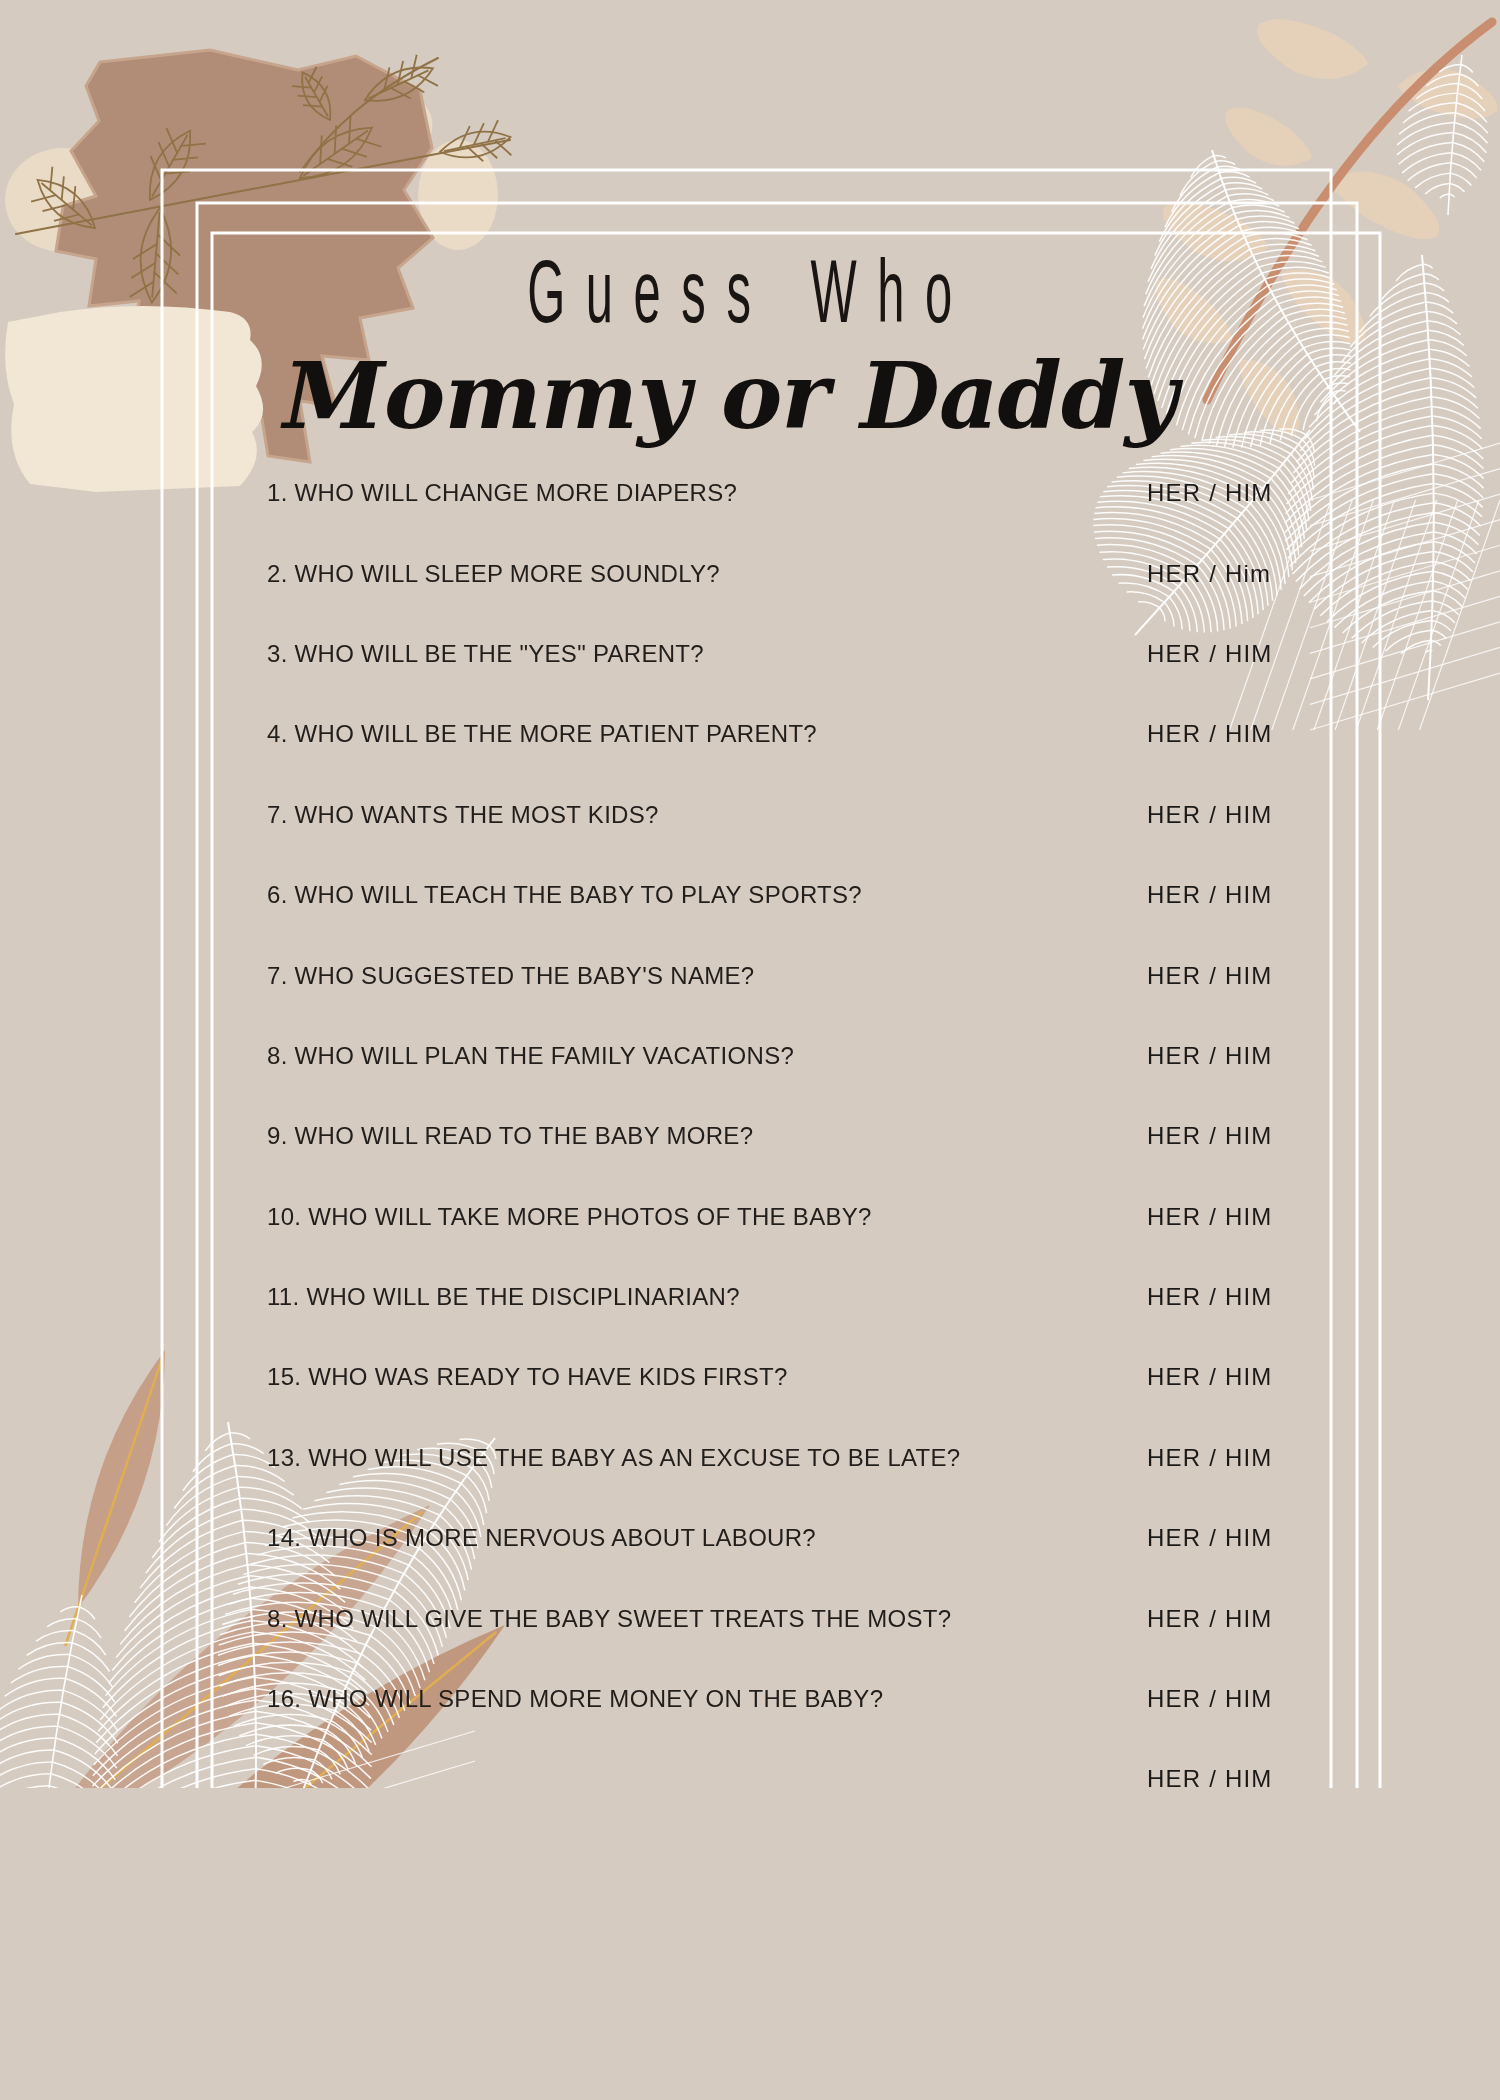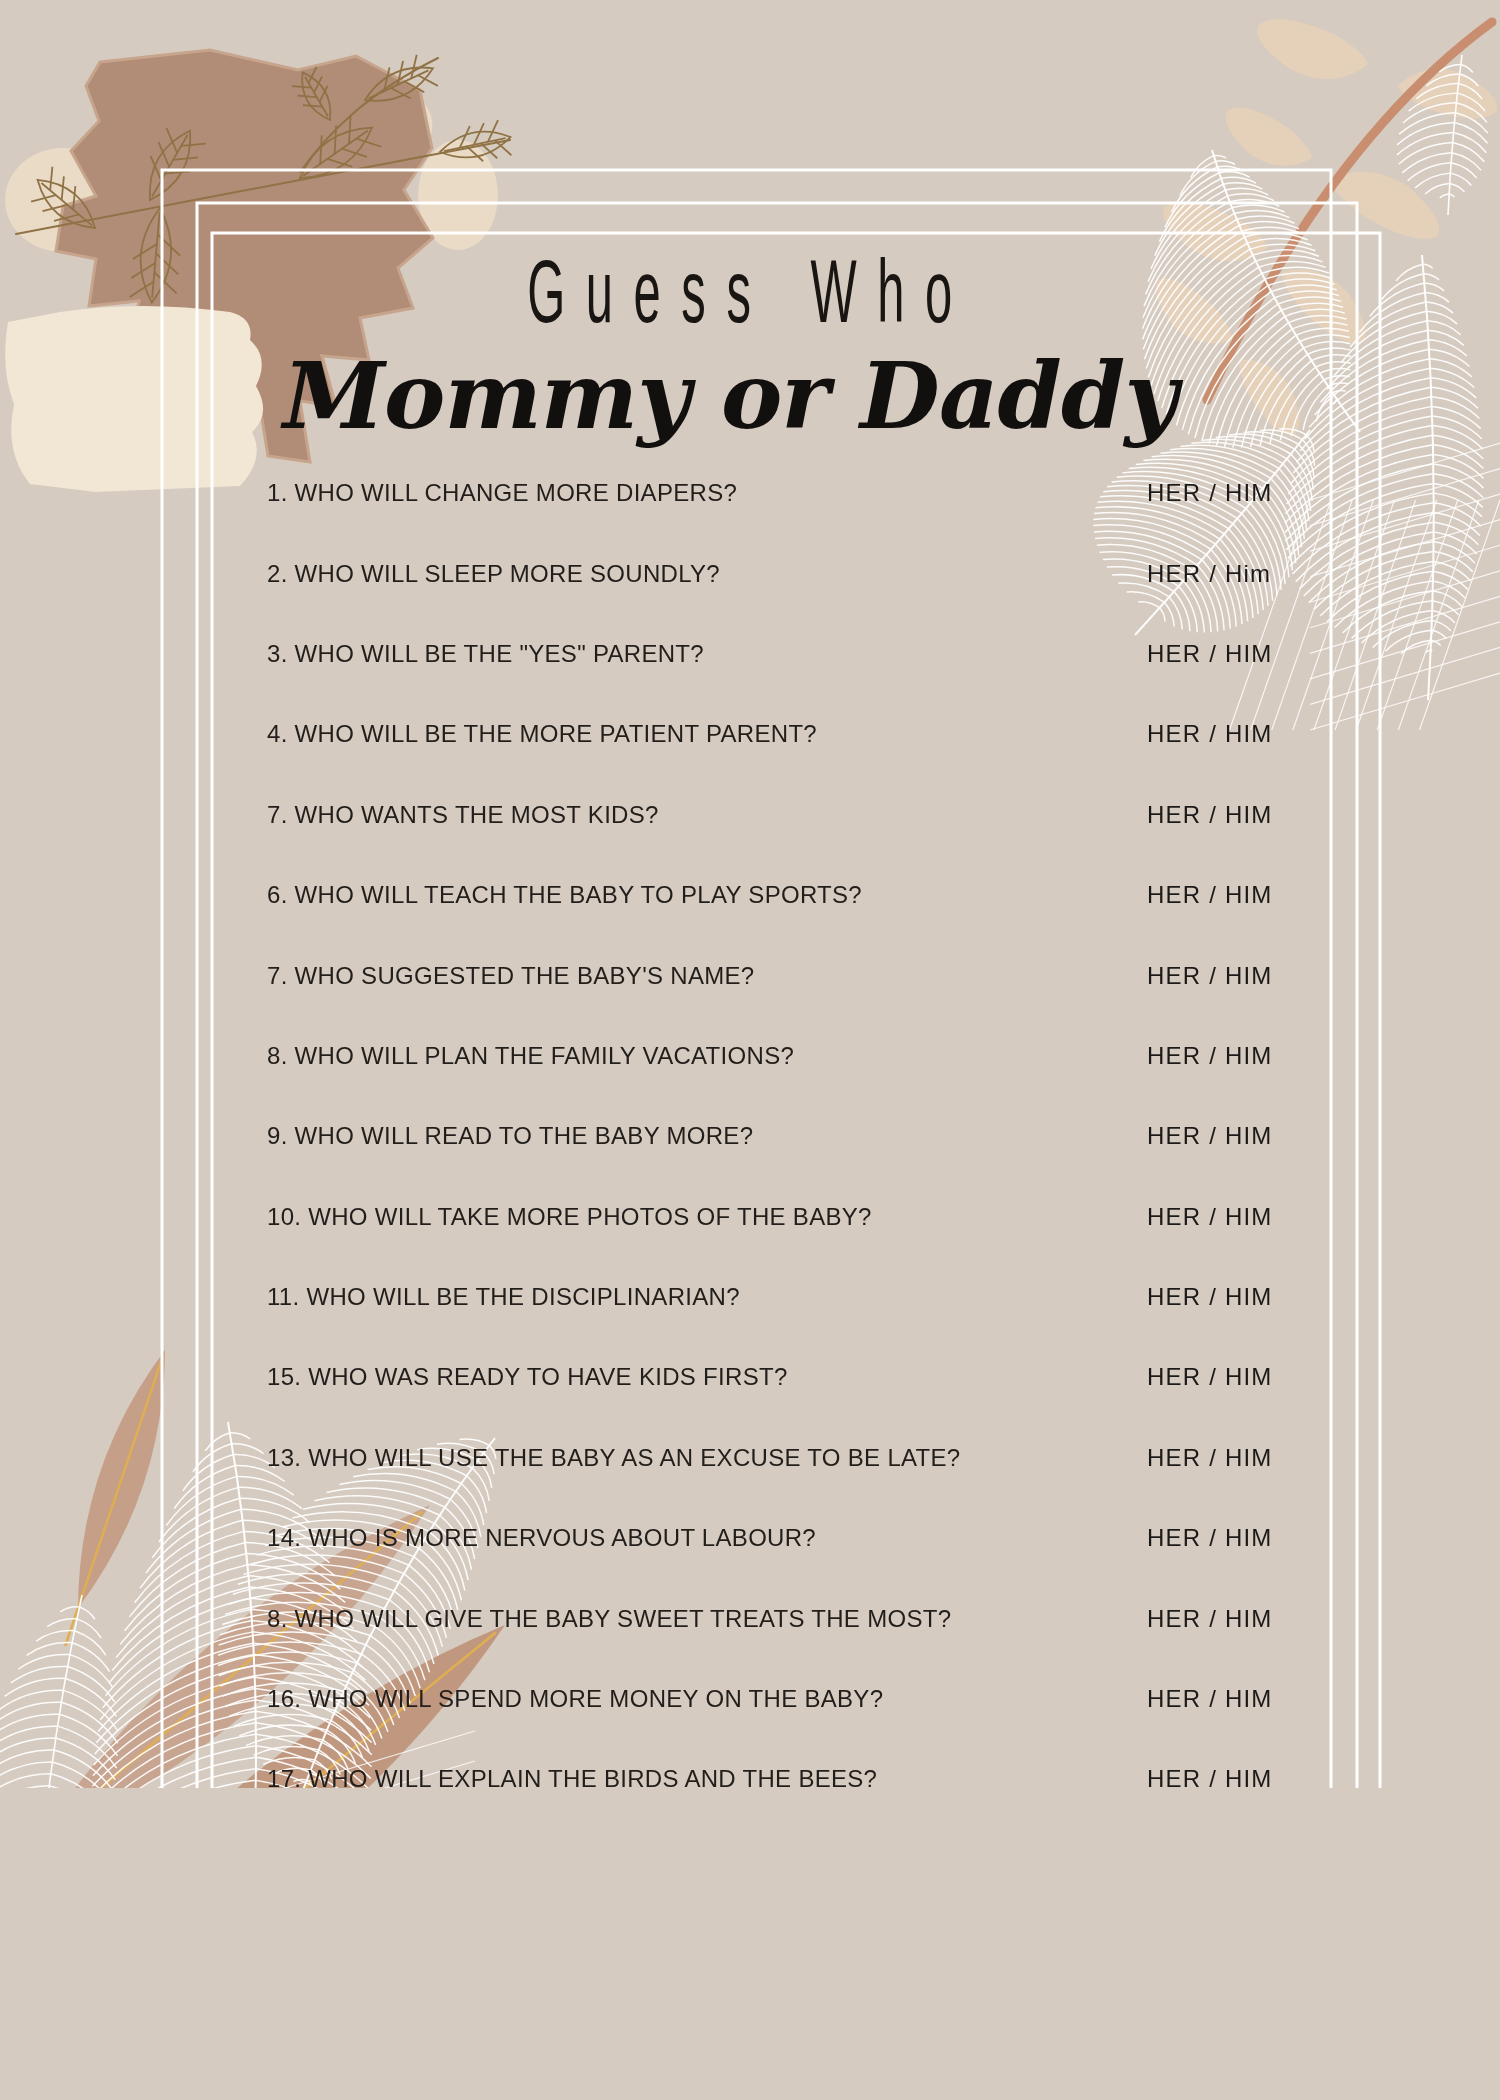--- a/index.html
+++ b/index.html
@@ -881,19 +881,18 @@
       </div>
       <div class="row">
         <span class="q">8. WHO WILL GIVE THE BABY SWEET TREATS THE MOST?</span>
         <span class="a">HER / HIM</span>
       </div>
       <div class="row">
         <span class="q">16. WHO WILL SPEND MORE MONEY ON THE BABY?</span>
         <span class="a">HER / HIM</span>
       </div>
       <div class="row">
-        <span class="q">17. WHO WILL EXPLAIN THE BIRDS AND THE BEES?</span>
         <span class="a">HER / HIM</span>
       </div>
     </div>
 
   <div class="total">Total:</div>
 </div>
 
 </body></html>

